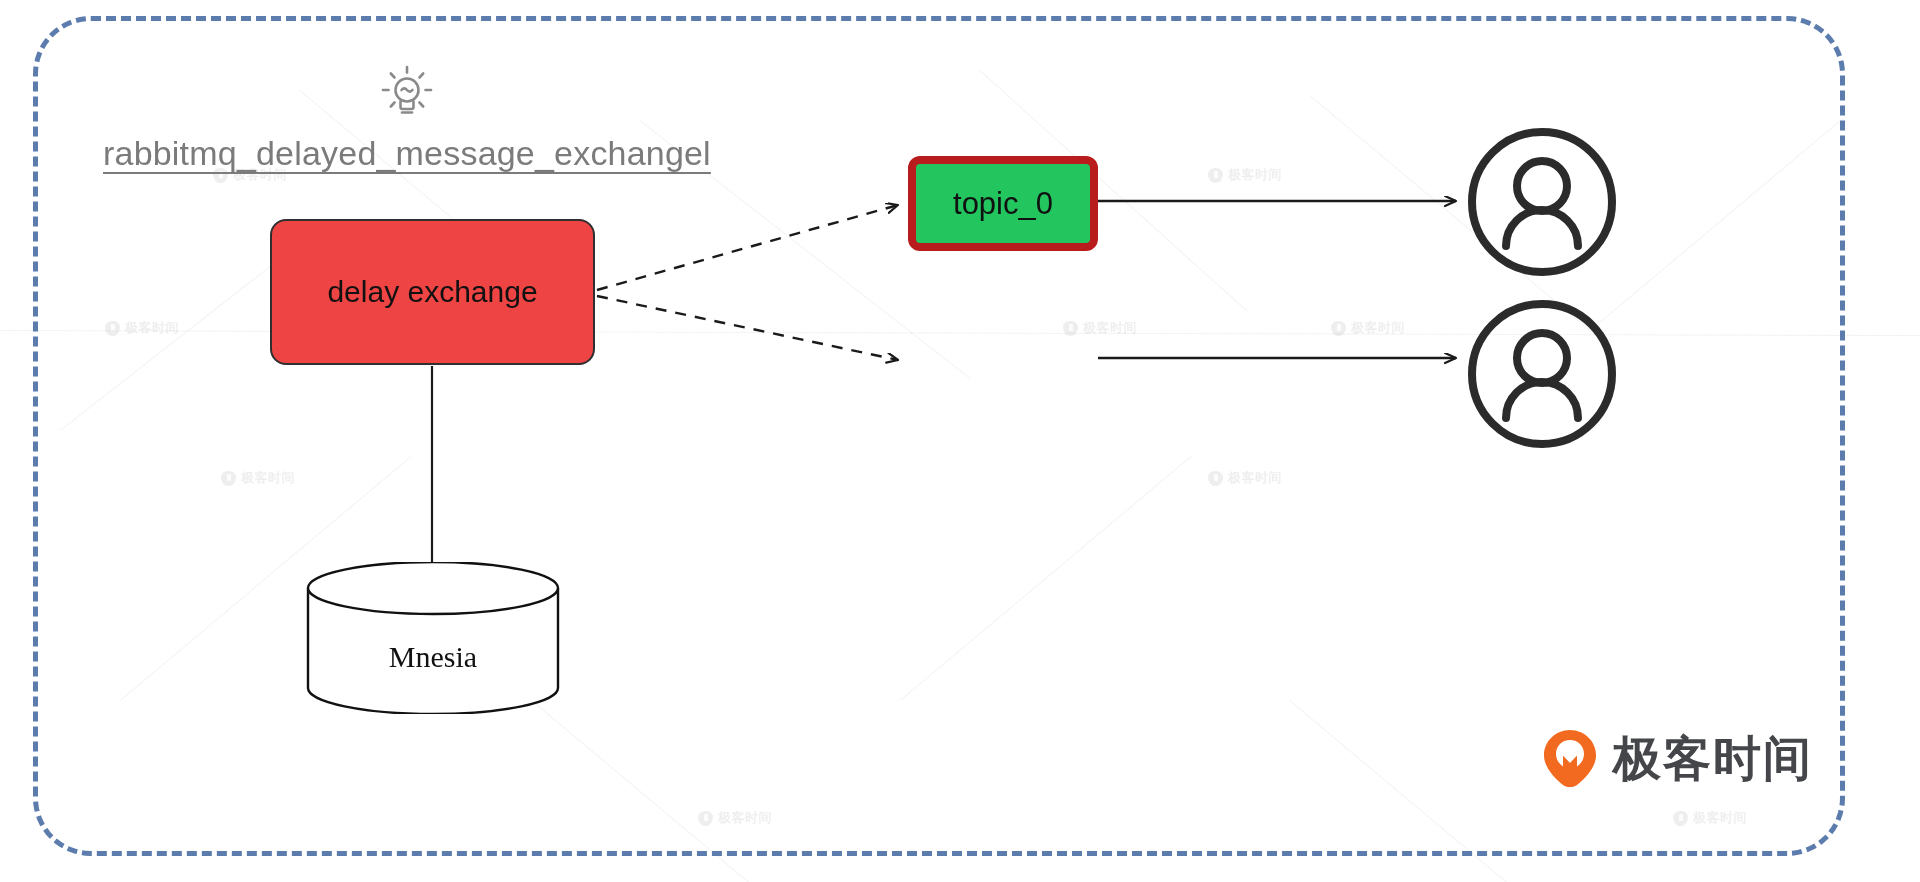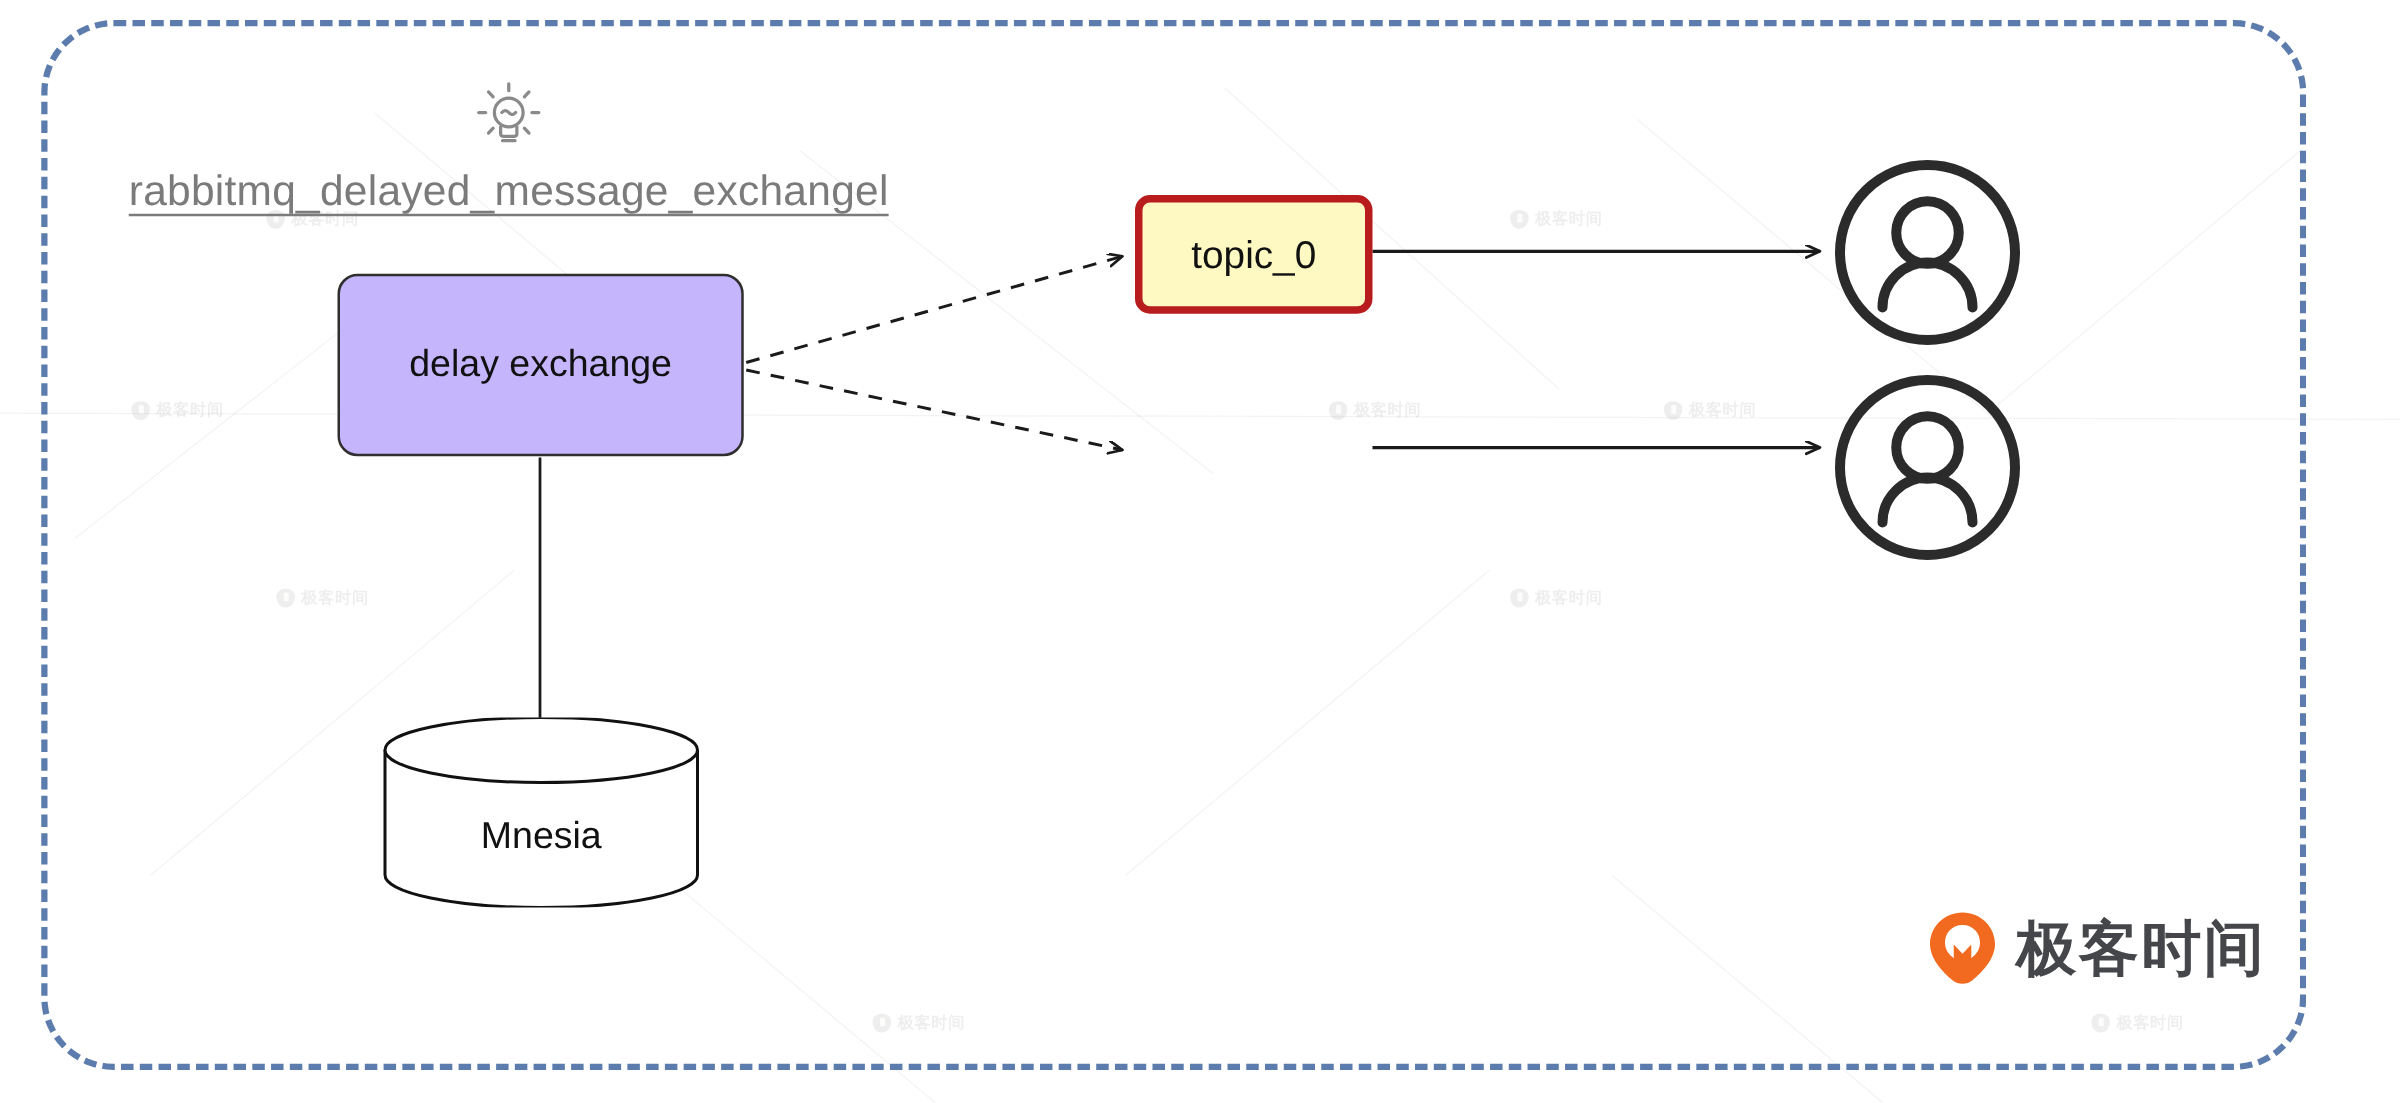--- a/index.html
+++ b/index.html
@@ -113,56 +113,57 @@
   }
 
   
   .node { position: absolute; z-index: 4; box-sizing: border-box; }
 
   #node-exchange {
     left: 270px;
     top: 219px;
     width: 325px;
     height: 146px;
-    background: #c4b5fd;
+    background: #ef4444;
     border: 2.5px solid #2f2f2f;
     border-radius: 16px;
     display: flex;
     align-items: center;
     justify-content: center;
   }
   #node-exchange .node-label {
     font-size: 30px;
     color: #111111;
   }
 
   .topic-box {
     width: 190px;
     height: 95px;
-    background: #fef9c3;
-    border: 6px solid #b91c1c;
+    background: #22c55e;
+    border: 8px solid #b91c1c;
     border-radius: 12px;
     display: flex;
     align-items: center;
     justify-content: center;
     text-align: right;
   }
   .topic-box .node-label { font-size: 31px; color: #111111; }
   #node-topic0 { left: 908px; top: 156px; }
   #node-topic1 { left: 908px; top: 312px; }
 
   .user-node { width: 156px; height: 156px; }
   #node-user0 { left: 1464px; top: 124px; }
   #node-user1 { left: 1464px; top: 296px; }
 
   #node-mnesia {
     left: 304px;
-    top: 574px;
+    top: 562px;
     width: 258px;
     height: 152px;
+    font-family: Liberation Serif, serif;
   }
   #node-mnesia .db-label {
     position: absolute;
     left: 0; right: 0;
     top: 78px;
     text-align: center;
     font-size: 30px;
     color: #111111;
   }
 

